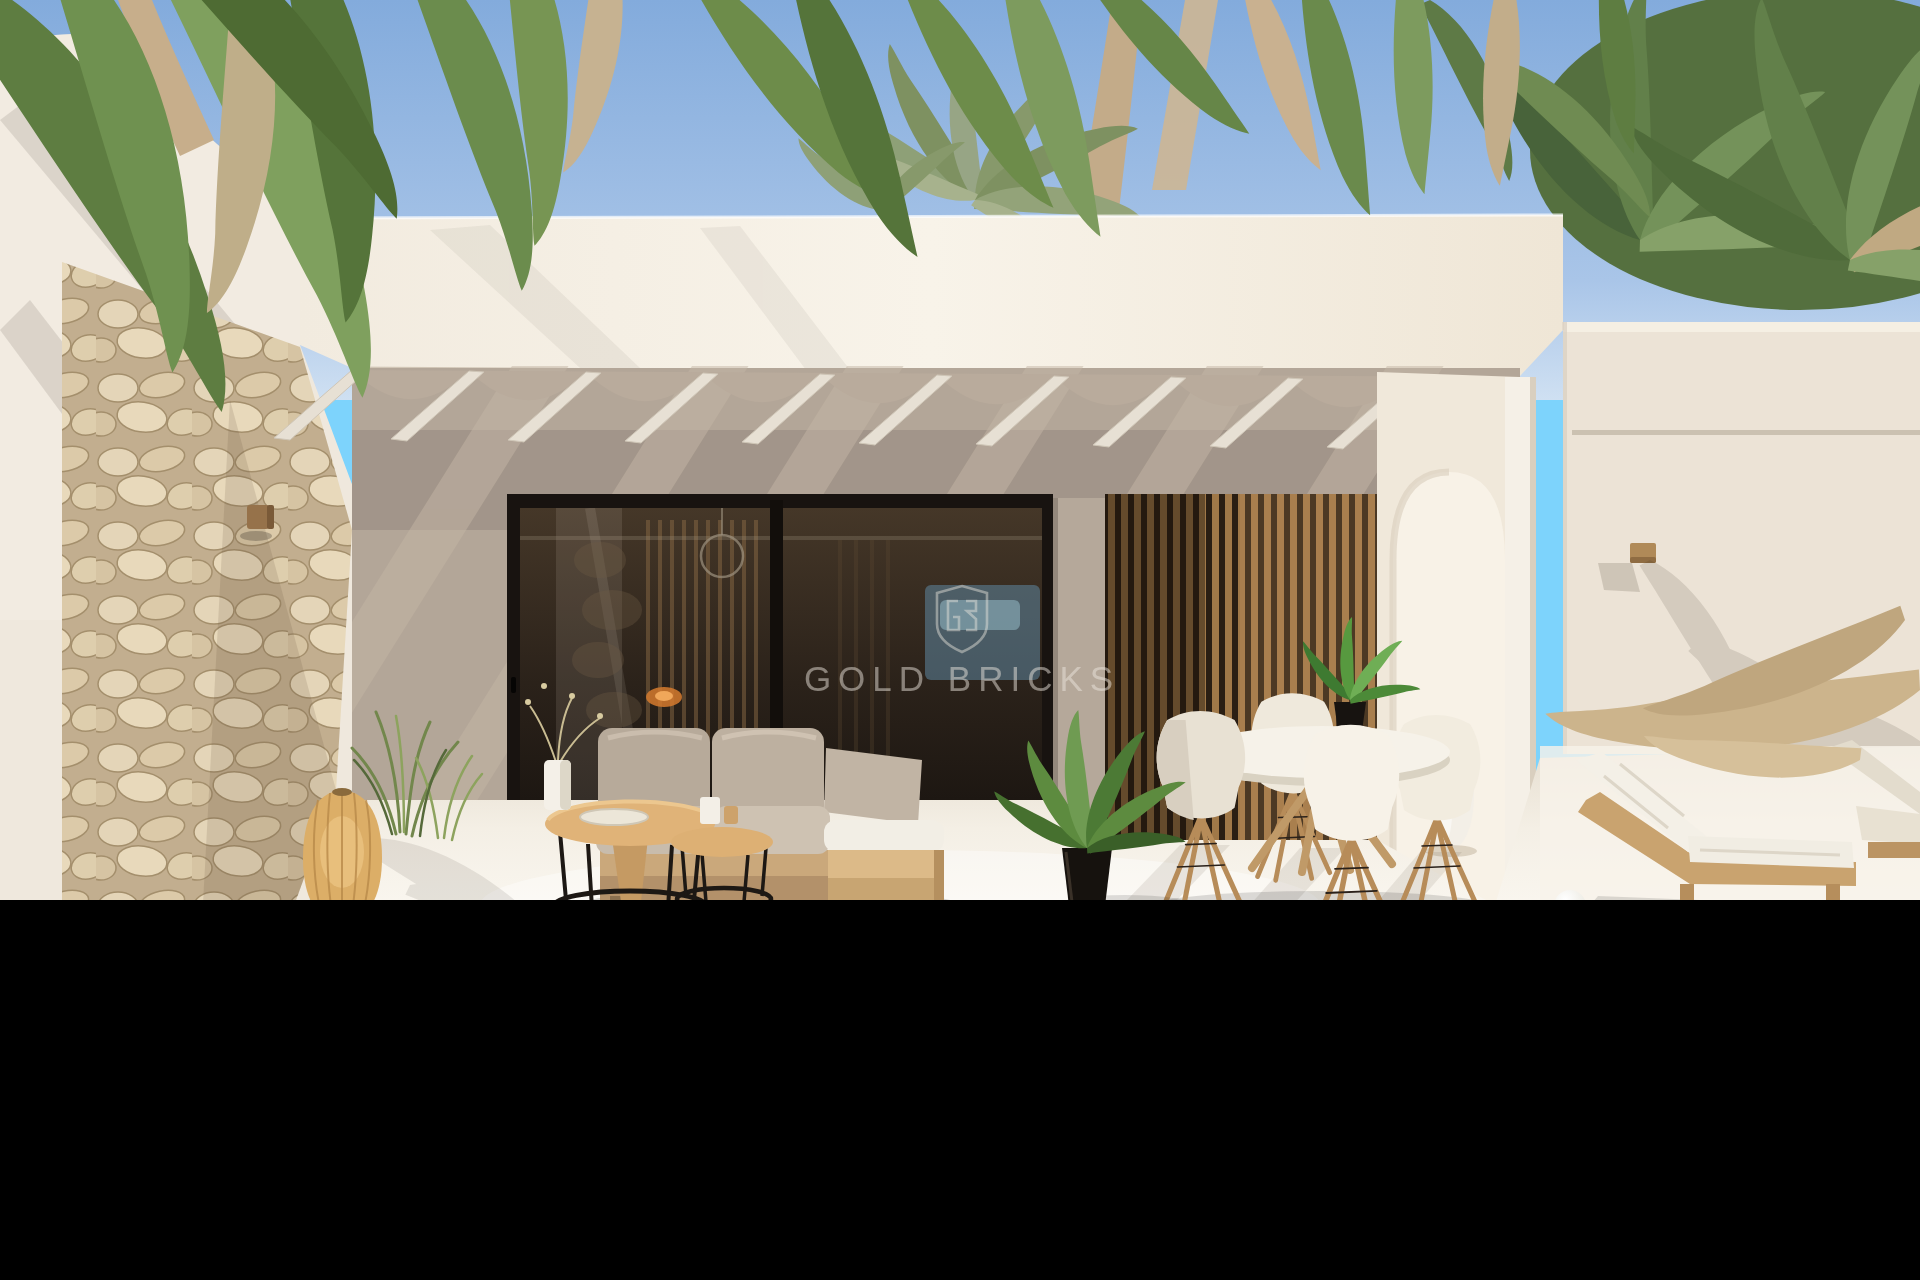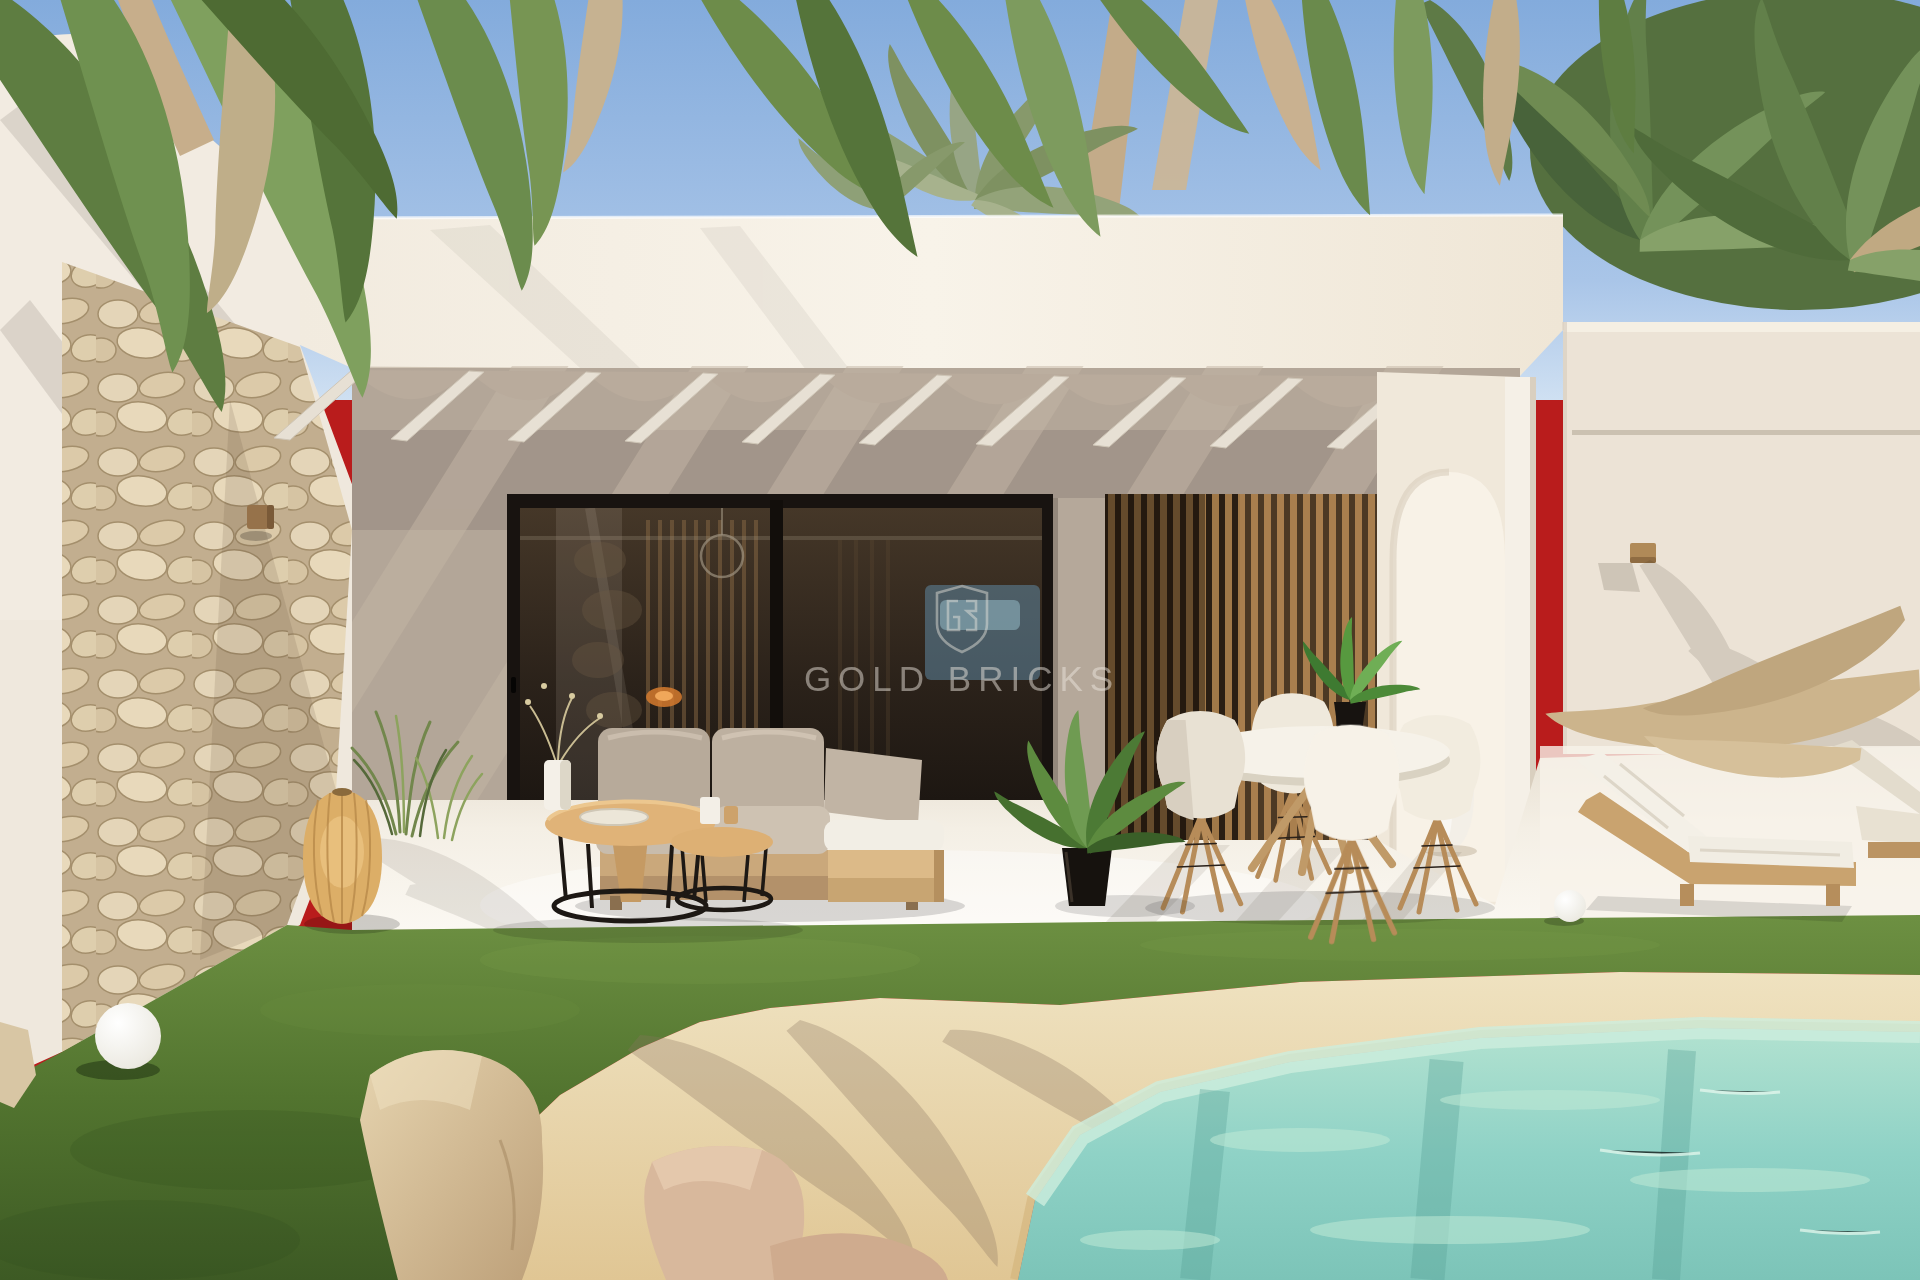--- a/index.html
+++ b/index.html
@@ -1,16 +1,16 @@
 <!DOCTYPE html>
 <html><head>
 <meta charset="utf-8">
 <style>
   html,body{margin:0;padding:0;background:#000;}
-  .scene{position:relative;width:1920px;height:1280px;overflow:hidden;background:#b91c1c;text-decoration:underline;}
+  .scene{position:relative;width:1920px;height:900px;overflow:hidden;background:#7dd3fc;text-decoration:underline;}
   .scene svg{position:absolute;inset:0;display:block;}
   .wm-text{font-family:"Liberation Sans",sans-serif;font-size:35px;letter-spacing:7px;fill:#ece7df;fill-opacity:.58;}
 </style>
 </head>
 <body>
 
 <div class="scene">
 <svg viewBox="0 0 1920 1280" width="1920" height="1280">
   <defs>
     <linearGradient id="skyg" x1="0" y1="0" x2="0" y2="1">

